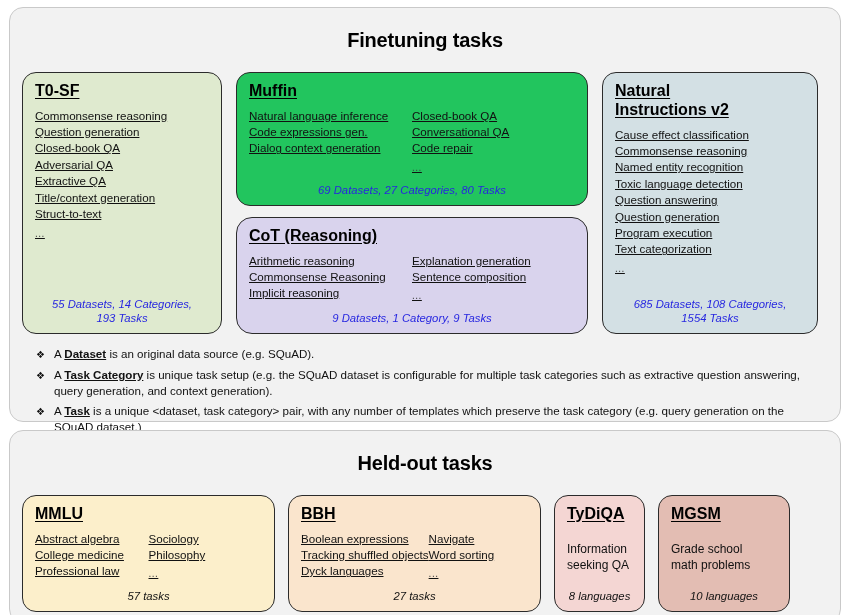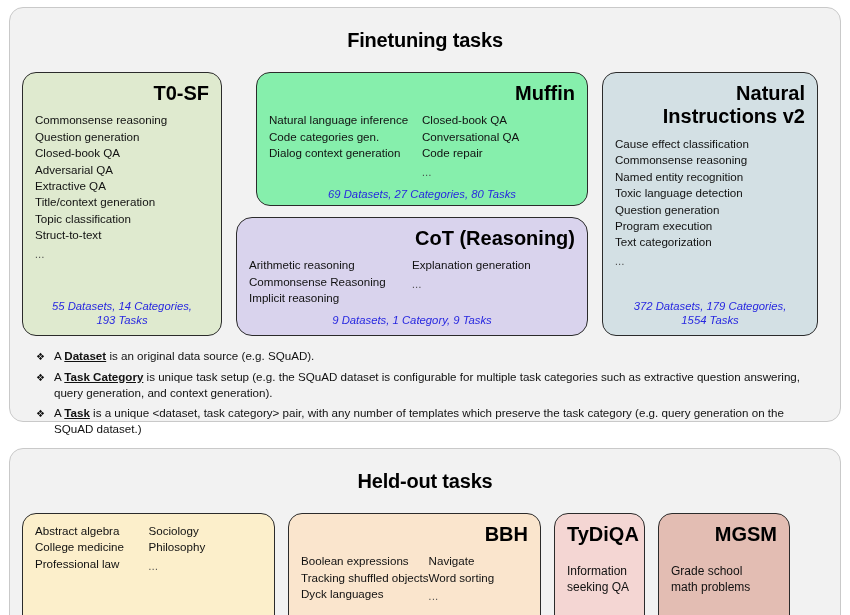--- a/index.html
+++ b/index.html
@@ -15,21 +15,21 @@
     overflow: hidden;
   }
   .page {
     position: relative;
     width: 850px;
     height: 615px;
     box-sizing: border-box;
     padding: 7px 9px;
     display: flex;
     flex-direction: column;
-    gap: 26px;
+    gap: 8px;
   }
 
   
   .panel {
     border: 1px solid #c9c9c9;
     border-radius: 14px;
     background: #f2f2f2;
     box-sizing: border-box;
     position: relative;
   }
@@ -60,36 +60,38 @@
   }
   .card {
     border: 1.6px solid #2b2b2b;
     border-radius: 14px;
     box-sizing: border-box;
     padding: 9px 12px 8px 12px;
     display: flex;
     flex-direction: column;
   }
   .card-title {
-    text-align: right;
-    font-size: 20px;
+    text-align: left;
+    font-size: 16px;
     font-weight: bold;
+    text-decoration: underline;
     text-underline-offset: 2px;
     color: #000;
     line-height: 1.18;
     margin-bottom: 7px;
     white-space: pre-line;
   }
   .items {
     display: flex;
     gap: 0px;
     font-size: 11.6px;
     line-height: 16.4px;
     color: #111;
     flex: 1 1 auto;
+    text-decoration: underline;
   }
   .items.two-col > .col { flex: 1 1 50%; }
   .items.one-col { flex-direction: column; }
   .col { display: flex; flex-direction: column; }
   .item { white-space: nowrap; }
   .item.ellipsis { letter-spacing: 0.5px; color: #444; font-size: 10px; padding-top: 3px;}
   .stats {
     margin-top: 6px;
     text-align: center;
     font-size: 11.3px;
@@ -106,24 +108,23 @@
     width: 200px;
     background: #dfeacf;
   }
   .mid-col {
     display: flex;
     flex-direction: column;
     gap: 11px;
     width: 352px;
   }
   #card-muffin {
-    background: #86efac;
+    background: #22c55e;
     flex: 0 0 auto;
     height: 134px;
-    margin-left: 20px;
   }
   #card-cot {
     background: #d9d3ed;
     flex: 1 1 auto;
     border-radius: 16px;
   }
   #card-niv2 {
     width: 216px;
     background: #d3e0e4;
   }
@@ -181,37 +182,36 @@
       <div class="card" id="card-t0sf">
         <div class="card-title">T0-SF</div>
         <div class="items one-col">
           <div class="col">
             <span class="item">Commonsense reasoning</span>
             <span class="item">Question generation</span>
             <span class="item">Closed-book QA</span>
             <span class="item">Adversarial QA</span>
             <span class="item">Extractive QA</span>
             <span class="item">Title/context generation</span>
-            <span class="item">Topic classification</span>
             <span class="item">Struct-to-text</span>
             <span class="item ellipsis">...</span>
           </div>
         </div>
         <div class="stats">55 Datasets, 14 Categories,
 193 Tasks</div>
       </div>
 
       <div class="mid-col">
 
         <div class="card" id="card-muffin">
           <div class="card-title">Muffin</div>
           <div class="items two-col">
             <div class="col">
               <span class="item">Natural language inference</span>
-              <span class="item">Code categories gen.</span>
+              <span class="item">Code expressions gen.</span>
               <span class="item">Dialog context generation</span>
             </div>
             <div class="col">
               <span class="item">Closed-book QA</span>
               <span class="item">Conversational QA</span>
               <span class="item">Code repair</span>
               <span class="item ellipsis">...</span>
             </div>
           </div>
           <div class="stats">69 Datasets, 27 Categories, 80 Tasks</div>
@@ -220,44 +220,46 @@
         <div class="card" id="card-cot">
           <div class="card-title">CoT (Reasoning)</div>
           <div class="items two-col">
             <div class="col">
               <span class="item">Arithmetic reasoning</span>
               <span class="item">Commonsense Reasoning</span>
               <span class="item">Implicit reasoning</span>
             </div>
             <div class="col">
               <span class="item">Explanation generation</span>
+              <span class="item">Sentence composition</span>
               <span class="item ellipsis">...</span>
             </div>
           </div>
           <div class="stats">9 Datasets, 1 Category, 9 Tasks</div>
         </div>
 
       </div>
 
       <div class="card" id="card-niv2">
         <div class="card-title">Natural
 Instructions v2</div>
         <div class="items one-col">
           <div class="col">
             <span class="item">Cause effect classification</span>
             <span class="item">Commonsense reasoning</span>
             <span class="item">Named entity recognition</span>
             <span class="item">Toxic language detection</span>
+            <span class="item">Question answering</span>
             <span class="item">Question generation</span>
             <span class="item">Program execution</span>
             <span class="item">Text categorization</span>
             <span class="item ellipsis">...</span>
           </div>
         </div>
-        <div class="stats">372 Datasets, 179 Categories,
+        <div class="stats">685 Datasets, 108 Categories,
 1554 Tasks</div>
       </div>
 
     </div>
 
     <div class="definitions">
       <div class="def-row">
         <span class="bullet">❖</span>
         <span class="def-text"><span>A </span><b>Dataset</b><span> is an original data source (e.g. SQuAD).</span></span>
       </div>
@@ -271,20 +273,21 @@
       </div>
     </div>
   </section>
 
   <section class="panel" id="heldout-panel">
     <h1 class="panel-title">Held-out tasks</h1>
 
     <div class="cards-row" id="heldout-row">
 
       <div class="card" id="card-mmlu">
+        <div class="card-title">MMLU</div>
         <div class="items two-col">
           <div class="col">
             <span class="item">Abstract algebra</span>
             <span class="item">College medicine</span>
             <span class="item">Professional law</span>
           </div>
           <div class="col">
             <span class="item">Sociology</span>
             <span class="item">Philosophy</span>
             <span class="item ellipsis">...</span>

